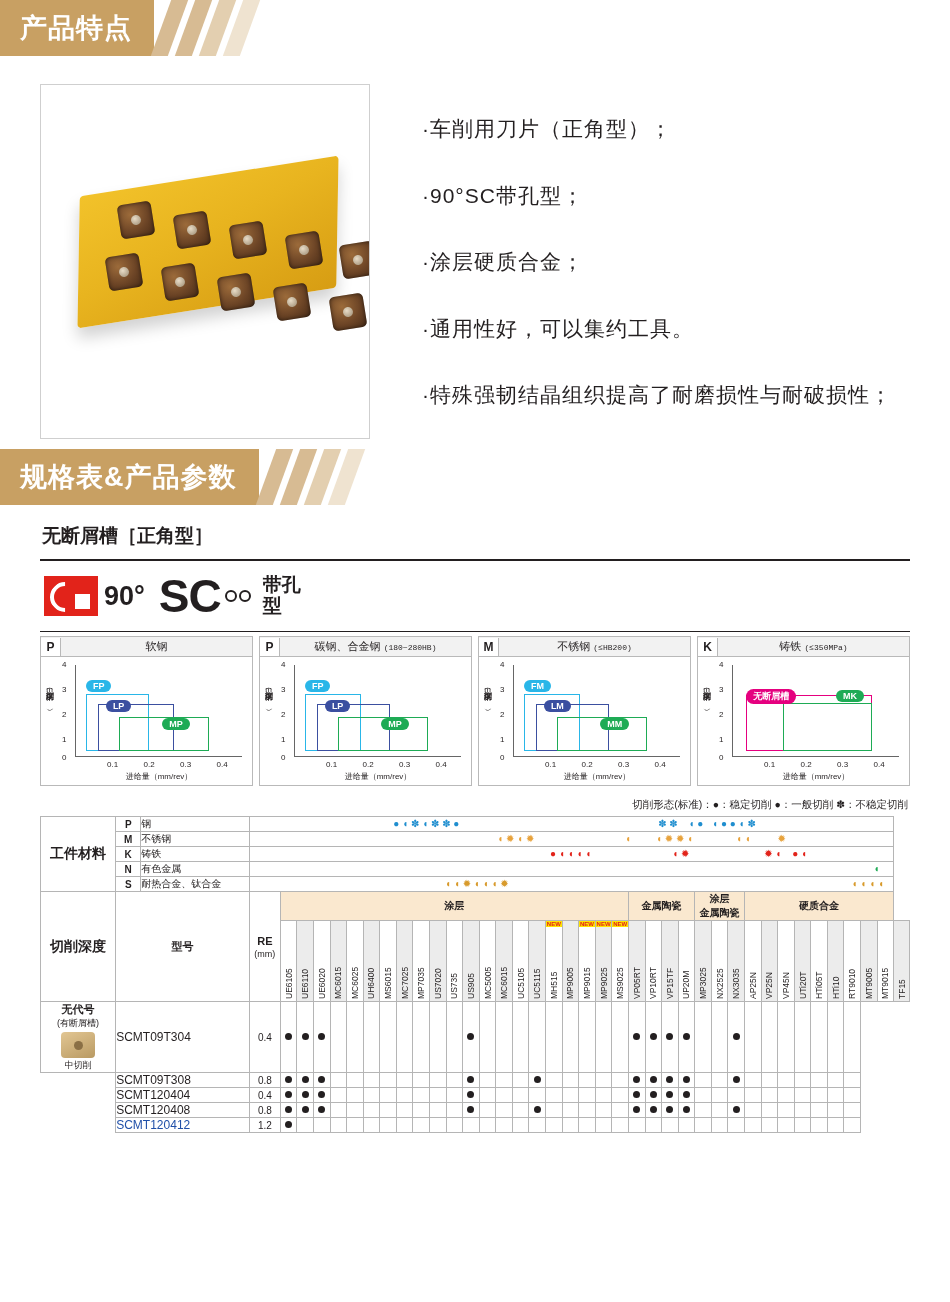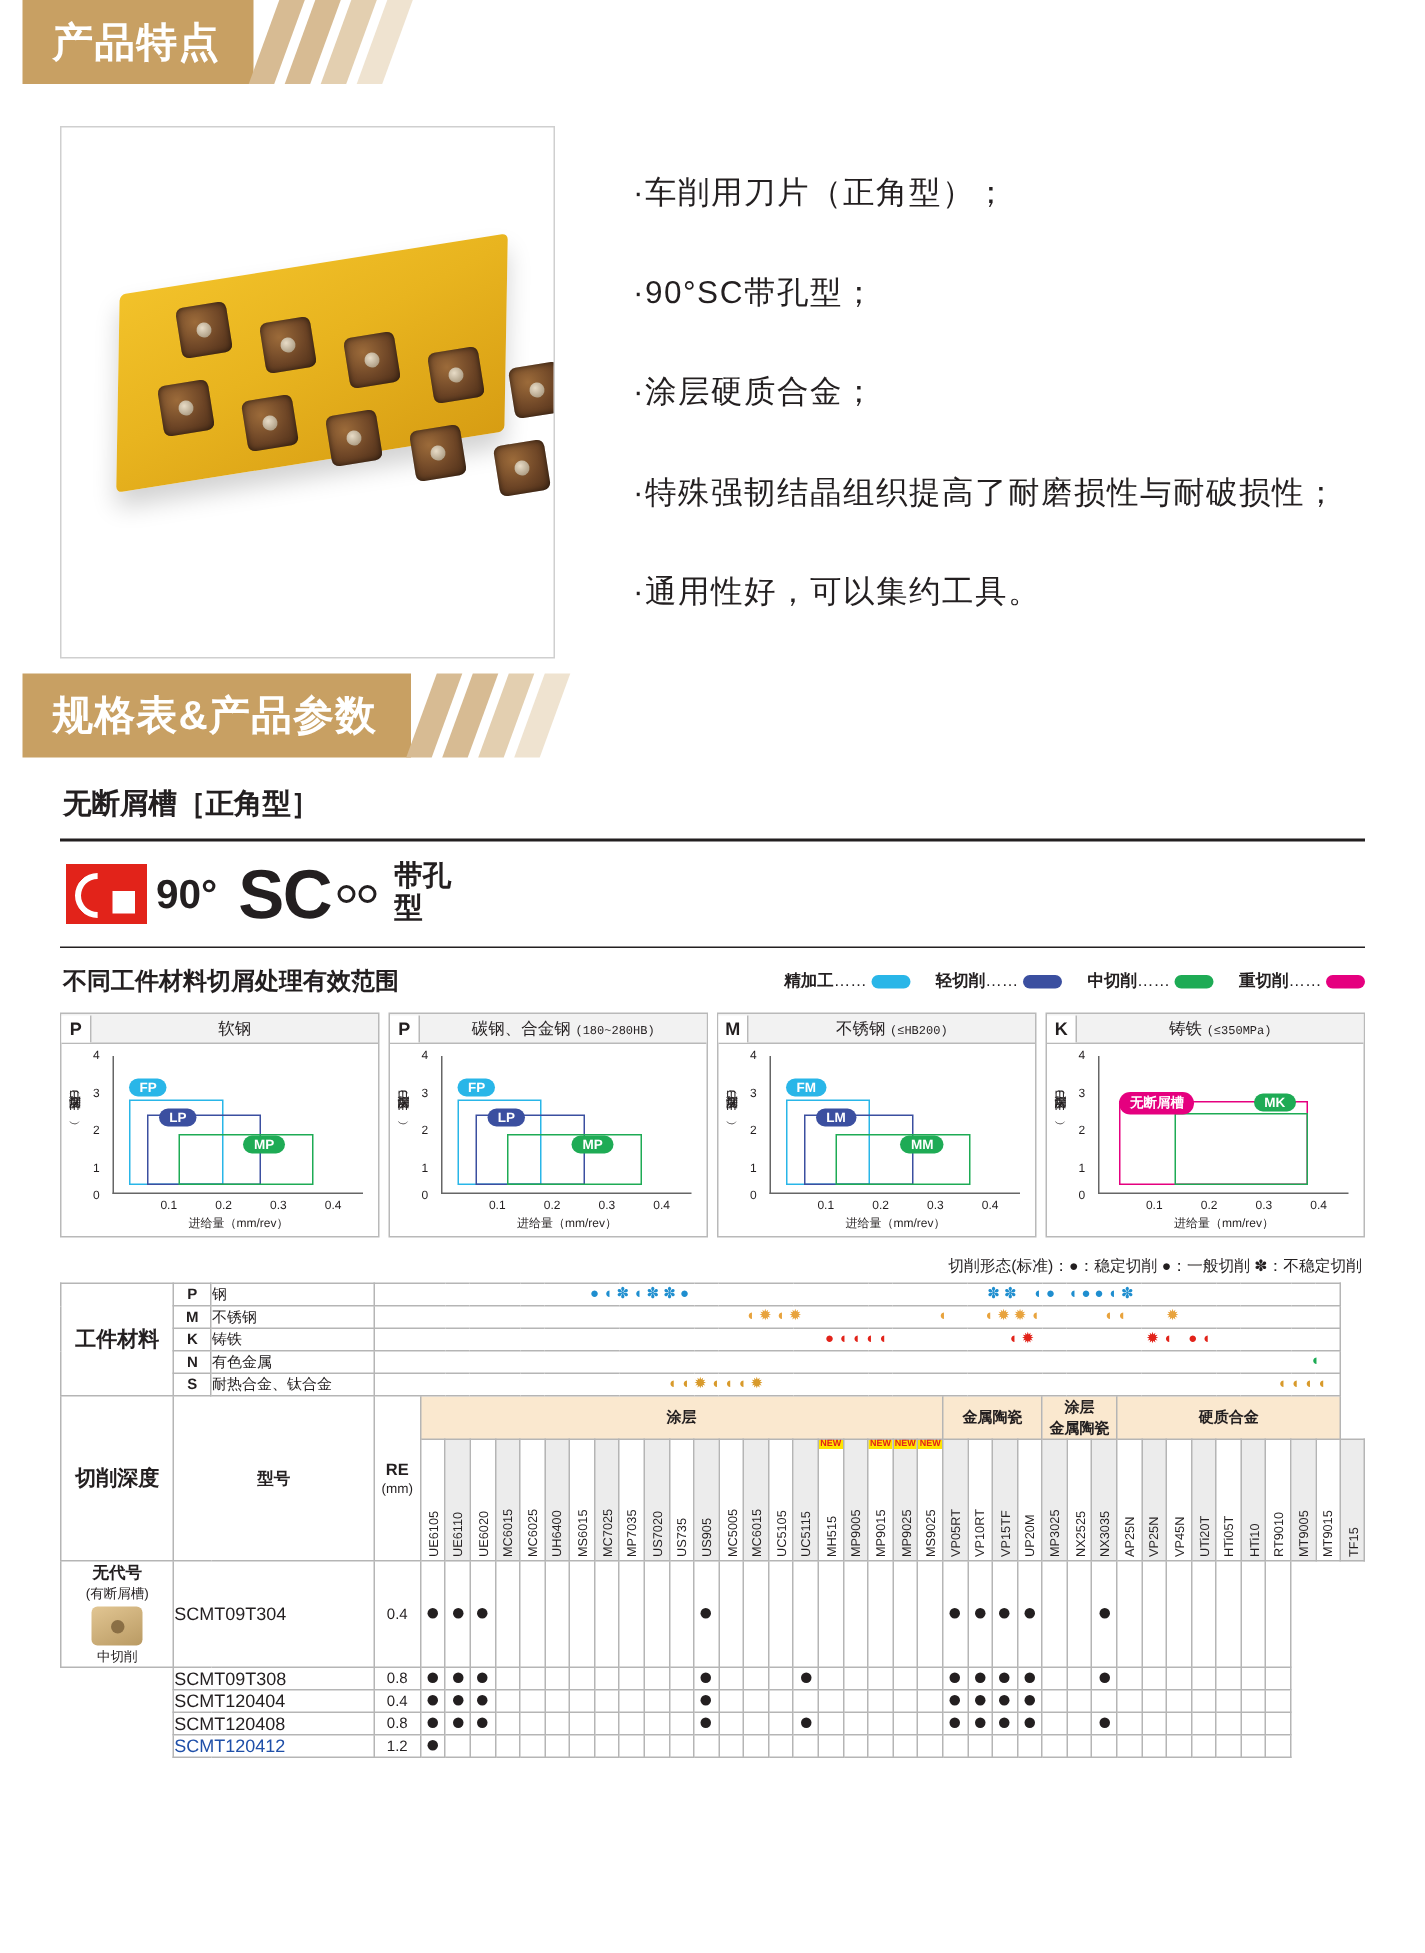--- a/index.html
+++ b/index.html
@@ -10,21 +10,20 @@
     background:#fff; color:#231f20;
     position: relative;
     overflow: hidden;
   }
   
   .banner {
     position: relative;
     height: 56px;
     display: flex;
     align-items: center;
-    padding-left: 15px;
   }
   .banner .bar {
     background:#c8a063;
     height: 56px;
     display: flex;
     align-items: center;
     padding: 0 22px 0 20px;
     color:#fff;
     font-size: 27px;
     font-weight: bold;
@@ -265,22 +264,22 @@
       <div class="insert" style="left:178px; top:190px;"></div>
       <div class="insert" style="left:234px; top:200px;"></div>
       <div class="insert" style="left:290px; top:210px;"></div>
     </div>
   </div>
 
   <ul class="feature-list">
     <li>·车削用刀片（正角型）；</li>
     <li>·90°SC带孔型；</li>
     <li>·涂层硬质合金；</li>
+    <li>·通用性好，可以集约工具。</li>
     <li>·特殊强韧结晶组织提高了耐磨损性与耐破损性；</li>
-    <li>·通用性好，可以集约工具。</li>
   </ul>
 </div>
 
 <div class="banner second">
   <div class="bar">规格表&amp;产品参数</div>
   <div class="slants">
     <i class="s1"></i>
       <i class="s2"></i>
       <i class="s3"></i>
       <i class="s4"></i>
@@ -303,29 +302,20 @@
       <div>带</div>
       <div>型</div>
     </div>
     <div class="withhole" style="margin-left:0">
       <div>孔</div>
       <div>&nbsp;</div>
     </div>
 
   </div>
 
-  <div>
-    <div class="range-title">不同工件材料切屑处理有效范围</div>
-    <div class="legend">
-      <span><b>精加工</b>……<i style="background:#29b6e8"></i></span>
-      <span><b>轻切削</b>……<i style="background:#3b4fa0"></i></span>
-      <span><b>中切削</b>……<i style="background:#1eab55"></i></span>
-      <span><b>重切削</b>……<i style="background:#e5007f"></i></span>
-    </div>
-  </div>
 
   <div class="charts">
 
     <div class="chart">
       <div class="chart-head">
         <div class="k">P</div>
         <div class="lbl">软钢</div>
       </div>
       <div class="chart-body">
         <div class="yaxis-label">切削深度（mm）</div>

